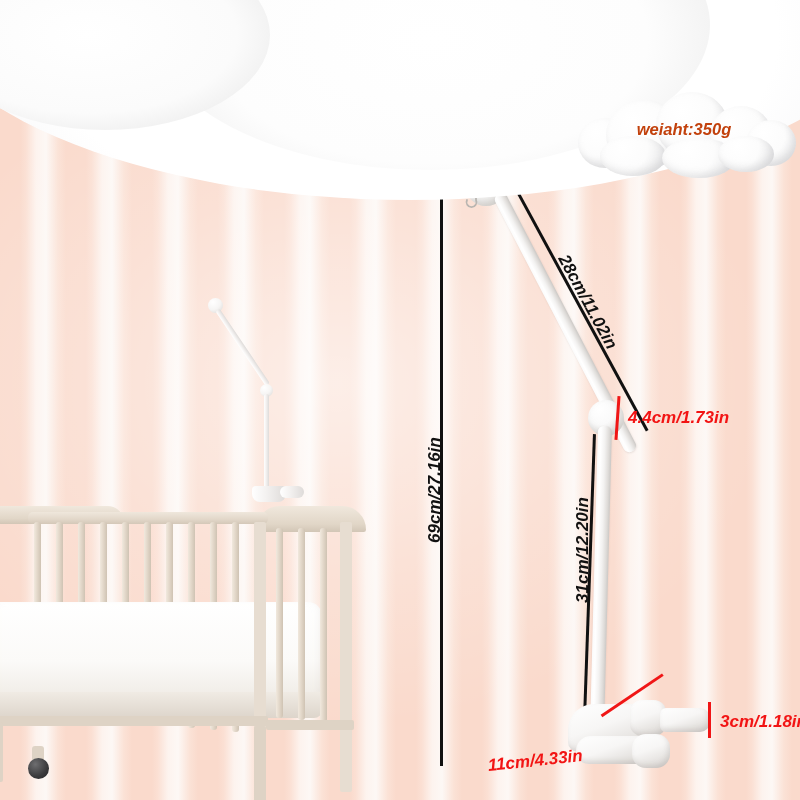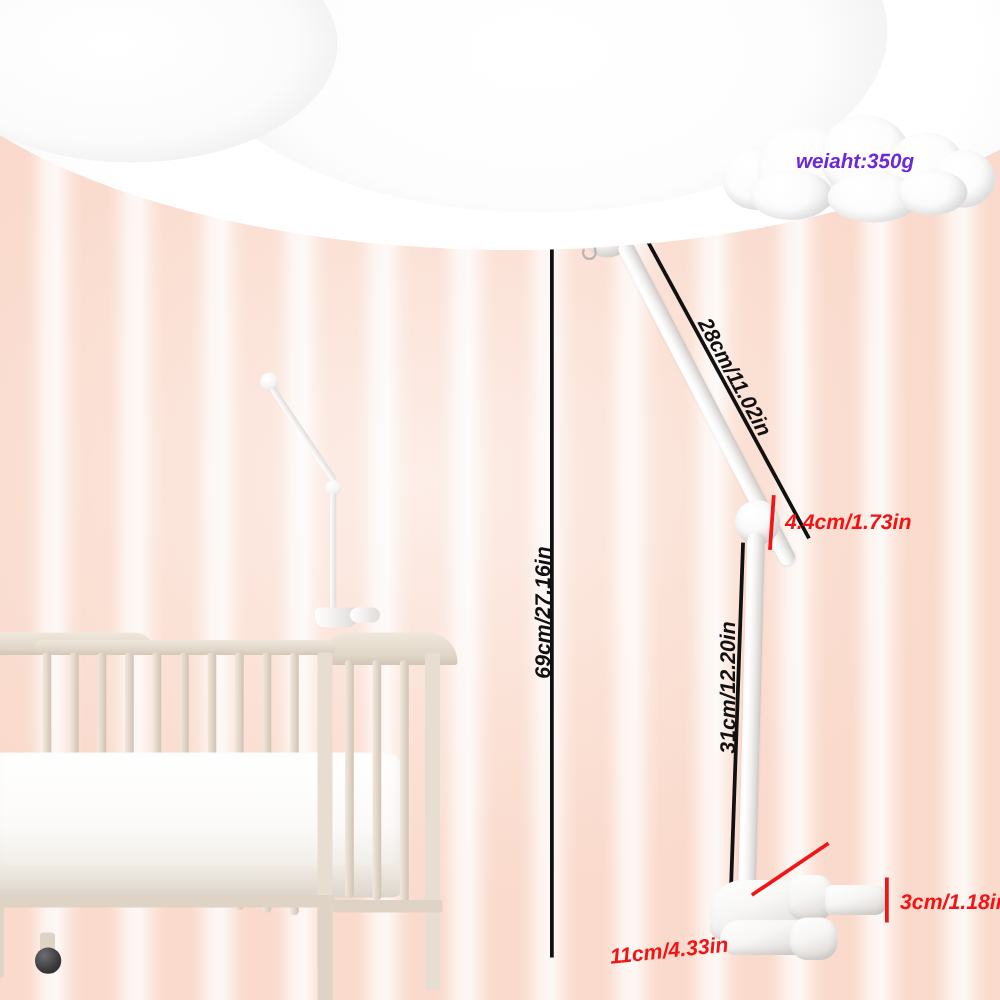--- a/index.html
+++ b/index.html
@@ -115,21 +115,21 @@
   }
   #weight-text {
     position: absolute;
     left: 0;
     right: 6px;
     top: 28px;
     text-align: center;
     font-size: 16.5px;
     font-weight: bold;
     font-style: italic;
-    color: #6d28d9;
+    color: #c2410c;
     z-index: 5;
     white-space: nowrap;
   }
 
   
   #crib {
     position: absolute;
     left: -16px;
     top: 470px;
     width: 400px;

